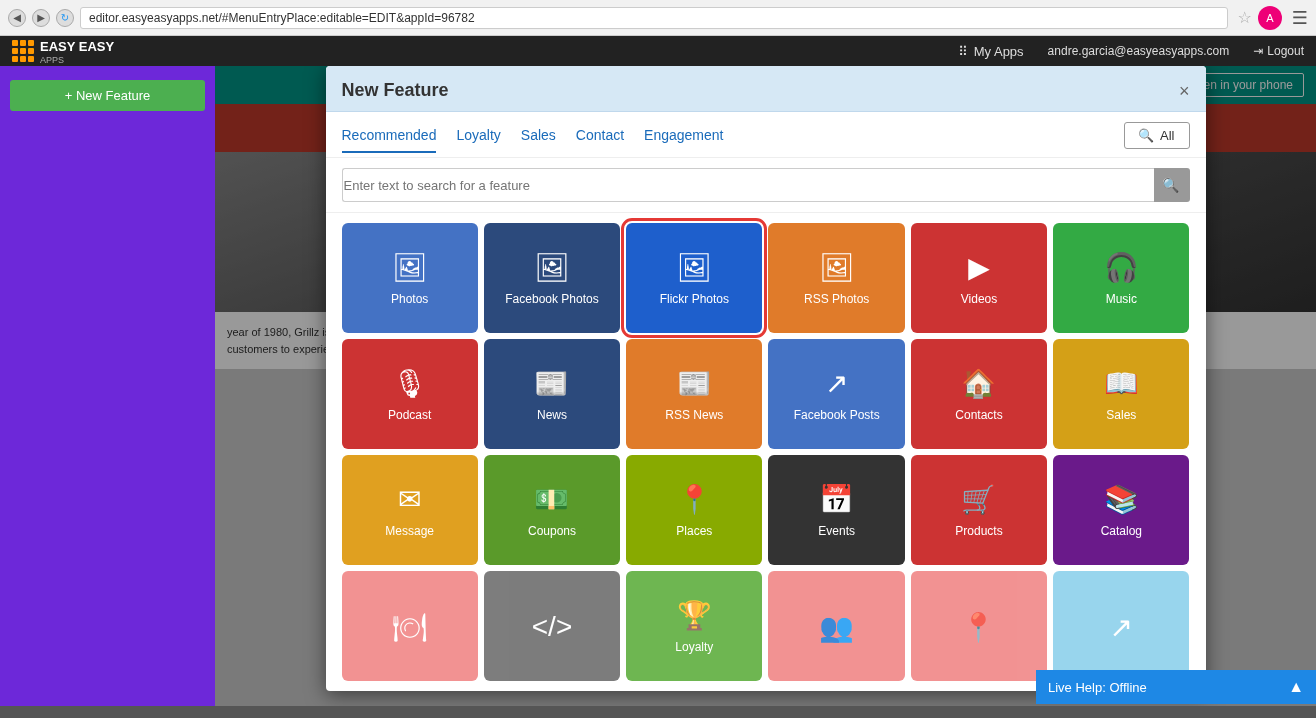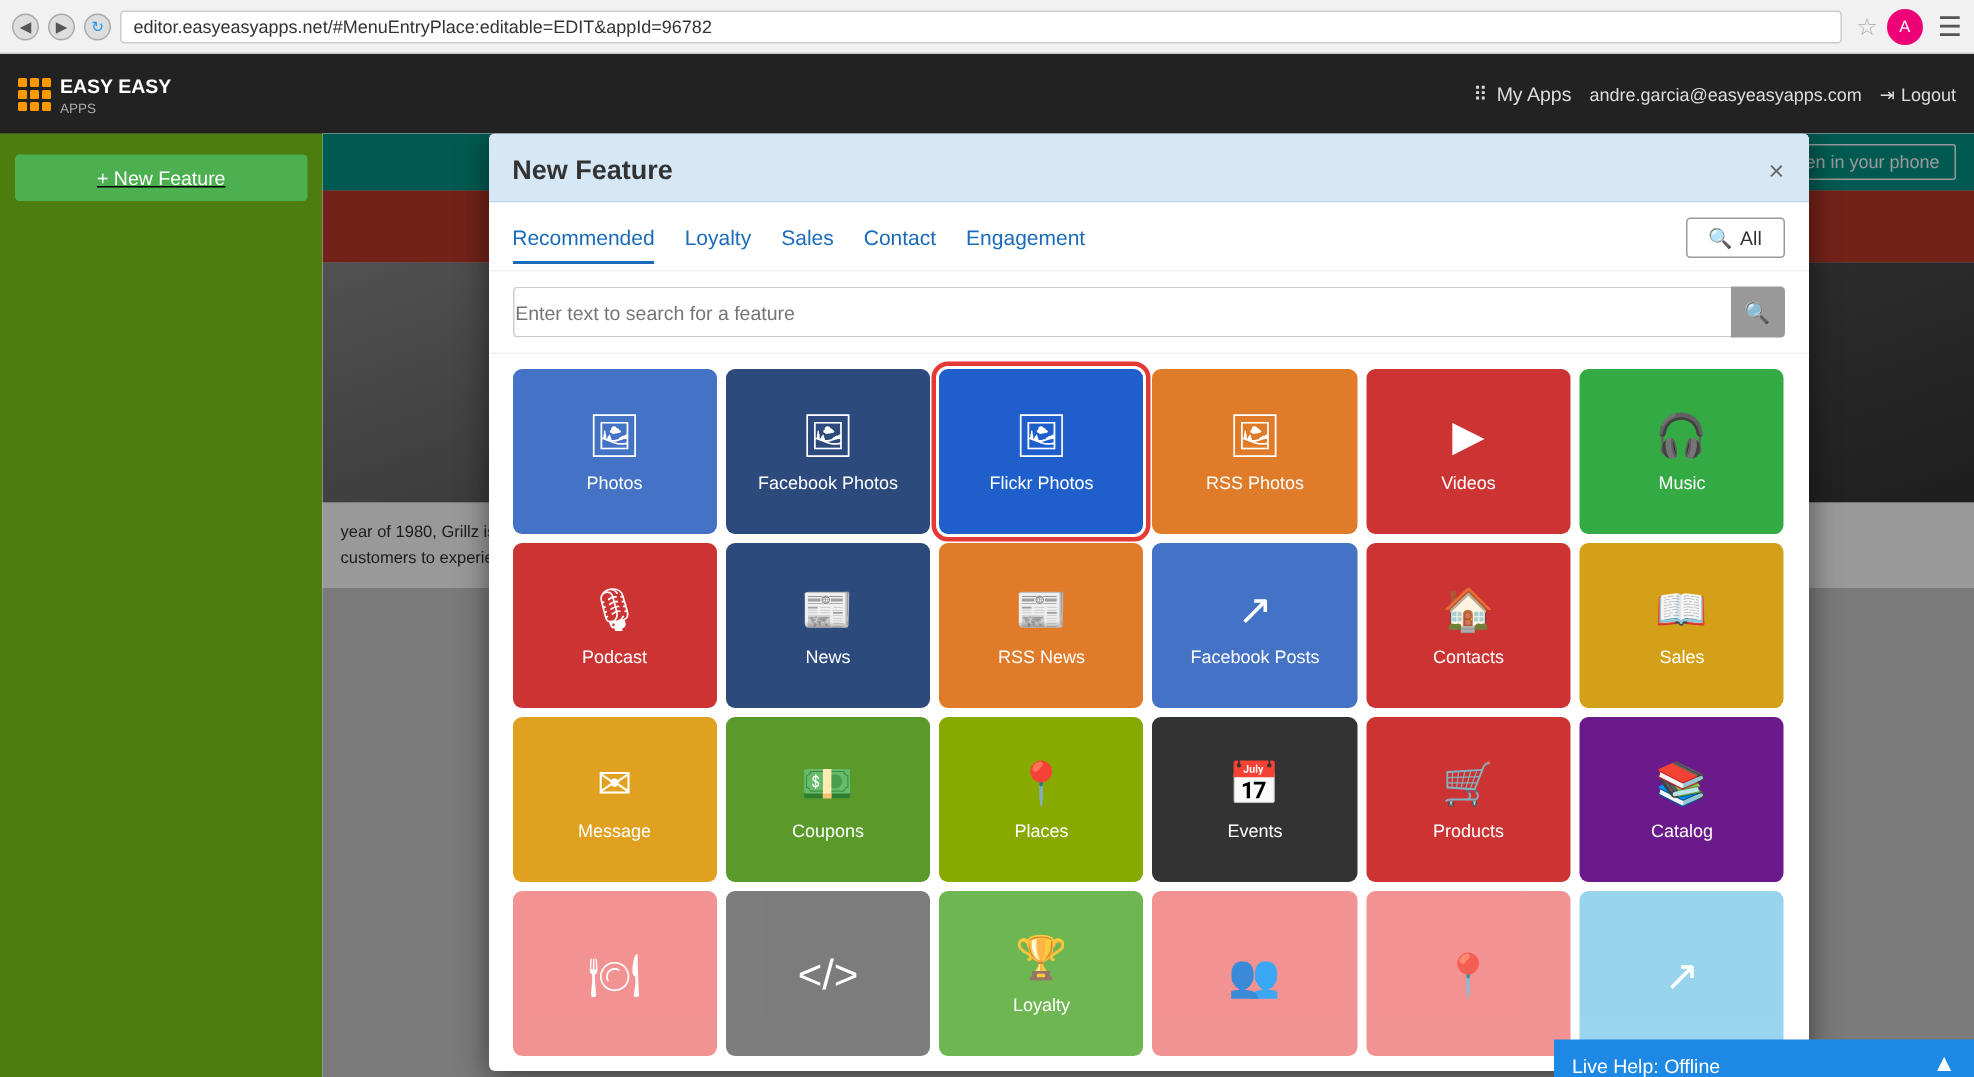--- a/index.html
+++ b/index.html
@@ -26,25 +26,25 @@
       color: #333;
       background: white;
     }
     .browser-star { font-size: 16px; color: #aaa; margin-left: 4px; }
     .browser-avatar { width: 24px; height: 24px; border-radius: 50%; background: #e07; color: white; font-size: 11px; display: flex; align-items: center; justify-content: center; }
     .browser-menu { font-size: 18px; color: #555; margin-left: 4px; cursor: pointer; }
 
     
     .app-header {
       background: #222;
-      height: 53px;
+      height: 30px;
       display: flex;
       align-items: center;
       padding: 0 12px;
-      gap: 12px;
+      gap: 24px;
     }
     .app-logo { display: flex; align-items: center; gap: 6px; }
     .logo-grid { display: grid; grid-template-columns: repeat(3,6px); gap: 2px; }
     .logo-cell { width: 6px; height: 6px; background: #f90; border-radius: 1px; }
     .logo-sub { color: #aaa; font-size: 9px; display: block; }
     .header-spacer { flex: 1; }
     .header-apps-btn {
       background: none; border: none; color: #ddd; font-size: 13px; cursor: pointer; display: flex; align-items: center; gap: 6px;
     }
     .header-email { color: #ddd; font-size: 12px; }
@@ -55,25 +55,24 @@
     
     .app-content {
       display: flex;
       height: calc(718px - 36px - 42px);
       position: relative;
     }
 
     
     .sidebar {
       width: 215px;
-      background: #4d7c0f;
+      background: #6d28d9;
       display: flex;
       flex-direction: column;
       padding: 8px 0;
-      text-decoration: underline;
     }
     .new-feature-btn {
       background: #4caf50;
       color: white;
       border: none;
       margin: 6px 10px;
       padding: 8px 0;
       border-radius: 3px;
       font-size: 13px;
       cursor: pointer;

